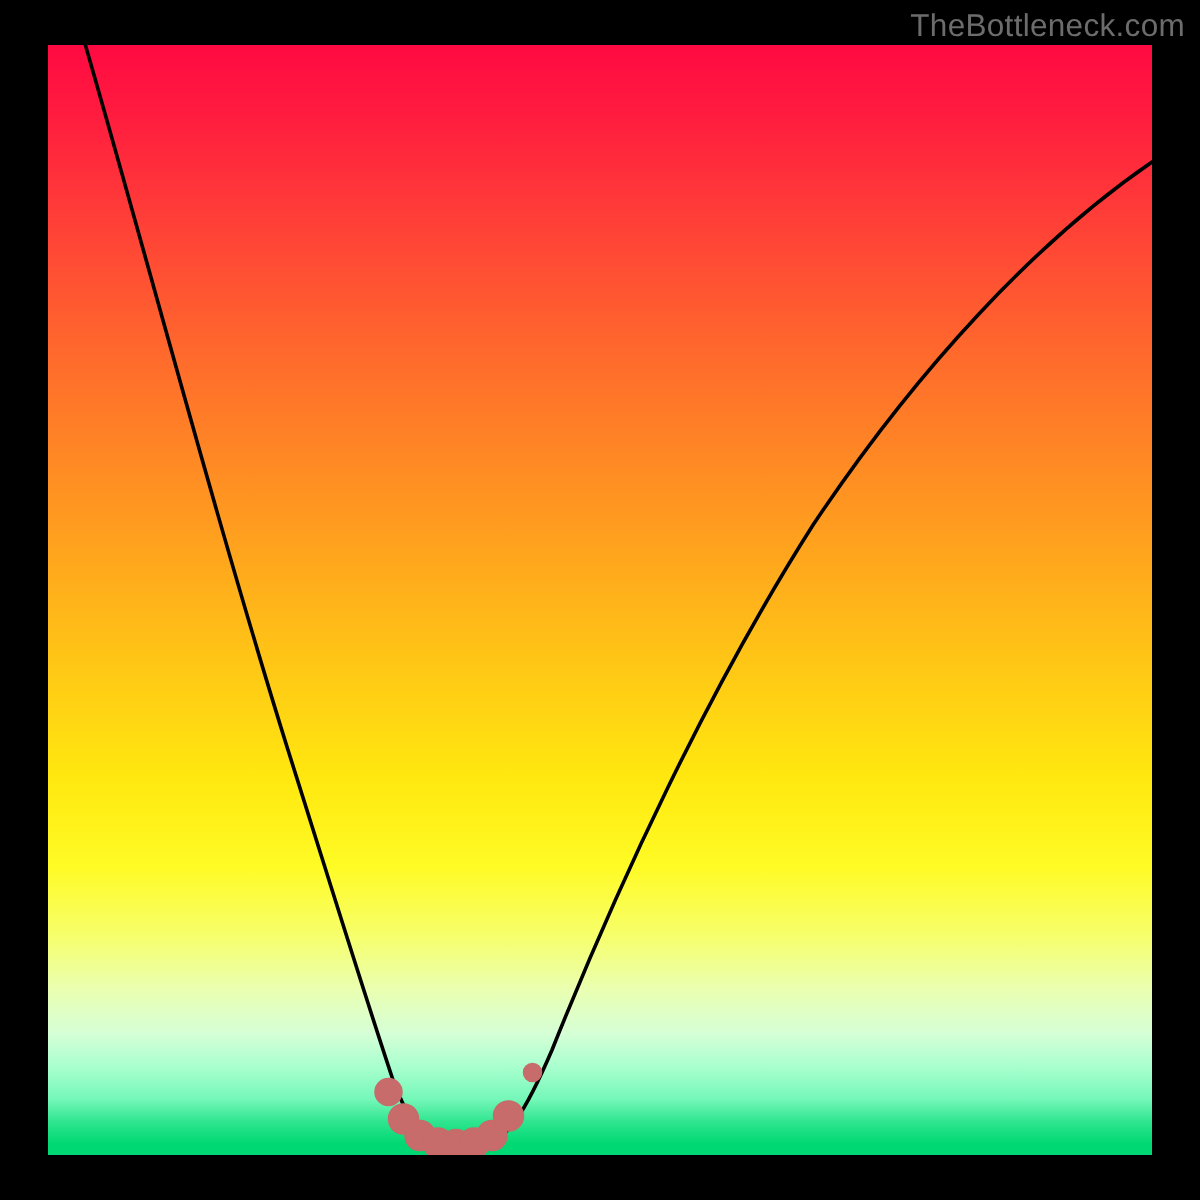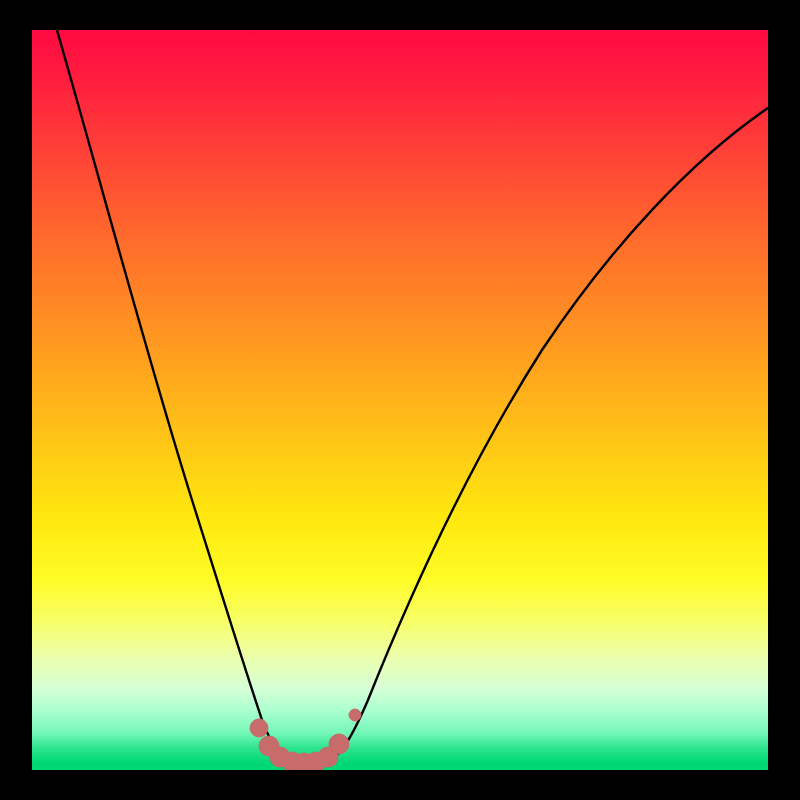--- a/index.html
+++ b/index.html
@@ -94,13 +94,14 @@
         <circle cx="260" cy="732" r="10"></circle>
         <circle cx="272" cy="733" r="10"></circle>
         <circle cx="284" cy="732" r="10"></circle>
         <circle cx="296" cy="727" r="10"></circle>
         <circle cx="307" cy="714" r="10"></circle>
         <circle cx="323" cy="685" r="6"></circle>
       </g>
     </svg>
   </div>
 
+  <div class="watermark">TheBottleneck.com</div>
 </div>
 
 </body></html>

